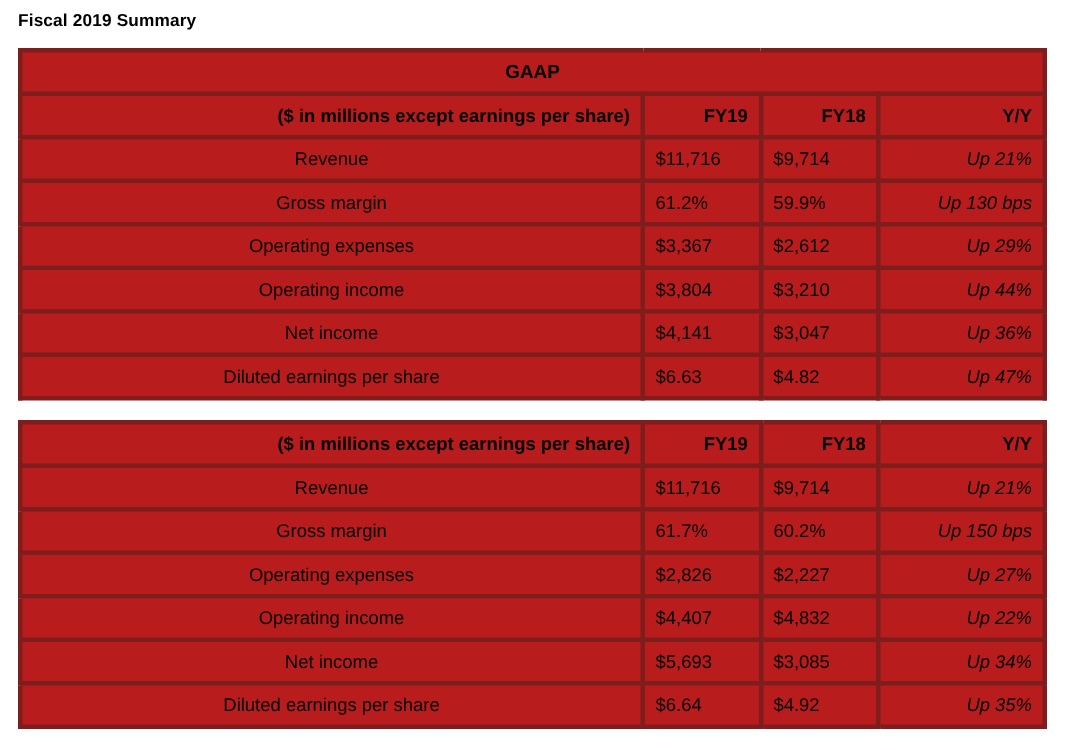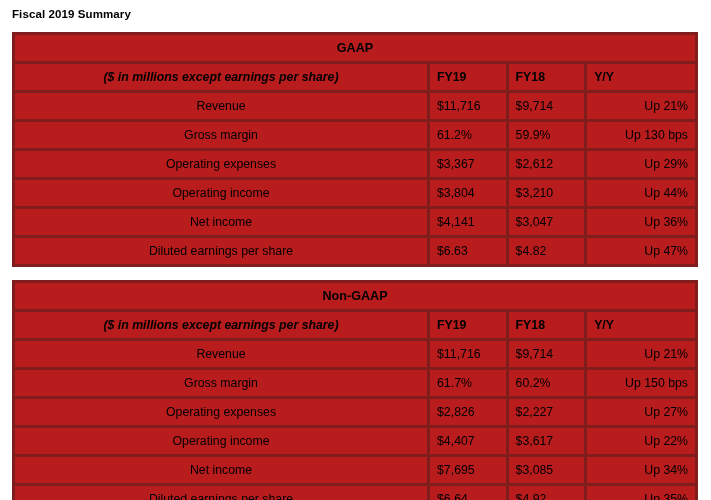--- a/index.html
+++ b/index.html
@@ -55,30 +55,29 @@
     text-align: center;
     font-weight: bold !important;
     font-size: 12.6px !important;
   }
   .col-label { width: 412px; }
   .col-fy { width: 78px; }
   .col-yy { width: 110px; }
 
   .hdr-label {
     font-weight: bold !important;
-    font-style: italic;
-    text-align: center;
+    text-align: right;
   }
   .hdr-num {
     font-weight: bold !important;
-    text-align: left;
+    text-align: right;
   }
   .cell-label { text-align: center; }
   .cell-num { text-align: left; }
-  .cell-yy { text-align: right; }
+  .cell-yy { text-align: right; font-style: italic; }
 </style>
 </head>
 <body>
 
 <div class="page">
 
   <div class="page-title">Fiscal 2019 Summary</div>
 
   <div class="tbl-wrap first">
     <table class="fin">
@@ -142,23 +141,20 @@
   <div class="tbl-wrap second">
     <table class="fin">
       <colgroup>
         <col class="col-label">
         <col class="col-fy">
         <col class="col-fy">
         <col class="col-yy">
       </colgroup>
       <tbody>
         <tr>
-          <td class="section-head" colspan="4">Non-GAAP</td>
-        </tr>
-        <tr>
           <td class="hdr-label">($ in millions except earnings per share)</td>
           <td class="hdr-num">FY19</td>
           <td class="hdr-num">FY18</td>
           <td class="hdr-num">Y/Y</td>
         </tr>
 
         <tr>
           <td class="cell-label">Revenue</td>
           <td class="cell-num">$11,716</td>
           <td class="cell-num">$9,714</td>
@@ -172,26 +168,26 @@
         </tr>
         <tr>
           <td class="cell-label">Operating expenses</td>
           <td class="cell-num">$2,826</td>
           <td class="cell-num">$2,227</td>
           <td class="cell-yy">Up 27%</td>
         </tr>
         <tr>
           <td class="cell-label">Operating income</td>
           <td class="cell-num">$4,407</td>
-          <td class="cell-num">$3,617</td>
+          <td class="cell-num">$4,832</td>
           <td class="cell-yy">Up 22%</td>
         </tr>
         <tr>
           <td class="cell-label">Net income</td>
-          <td class="cell-num">$7,695</td>
+          <td class="cell-num">$5,693</td>
           <td class="cell-num">$3,085</td>
           <td class="cell-yy">Up 34%</td>
         </tr>
         <tr>
           <td class="cell-label">Diluted earnings per share</td>
           <td class="cell-num">$6.64</td>
           <td class="cell-num">$4.92</td>
           <td class="cell-yy">Up 35%</td>
         </tr>
       </tbody>

